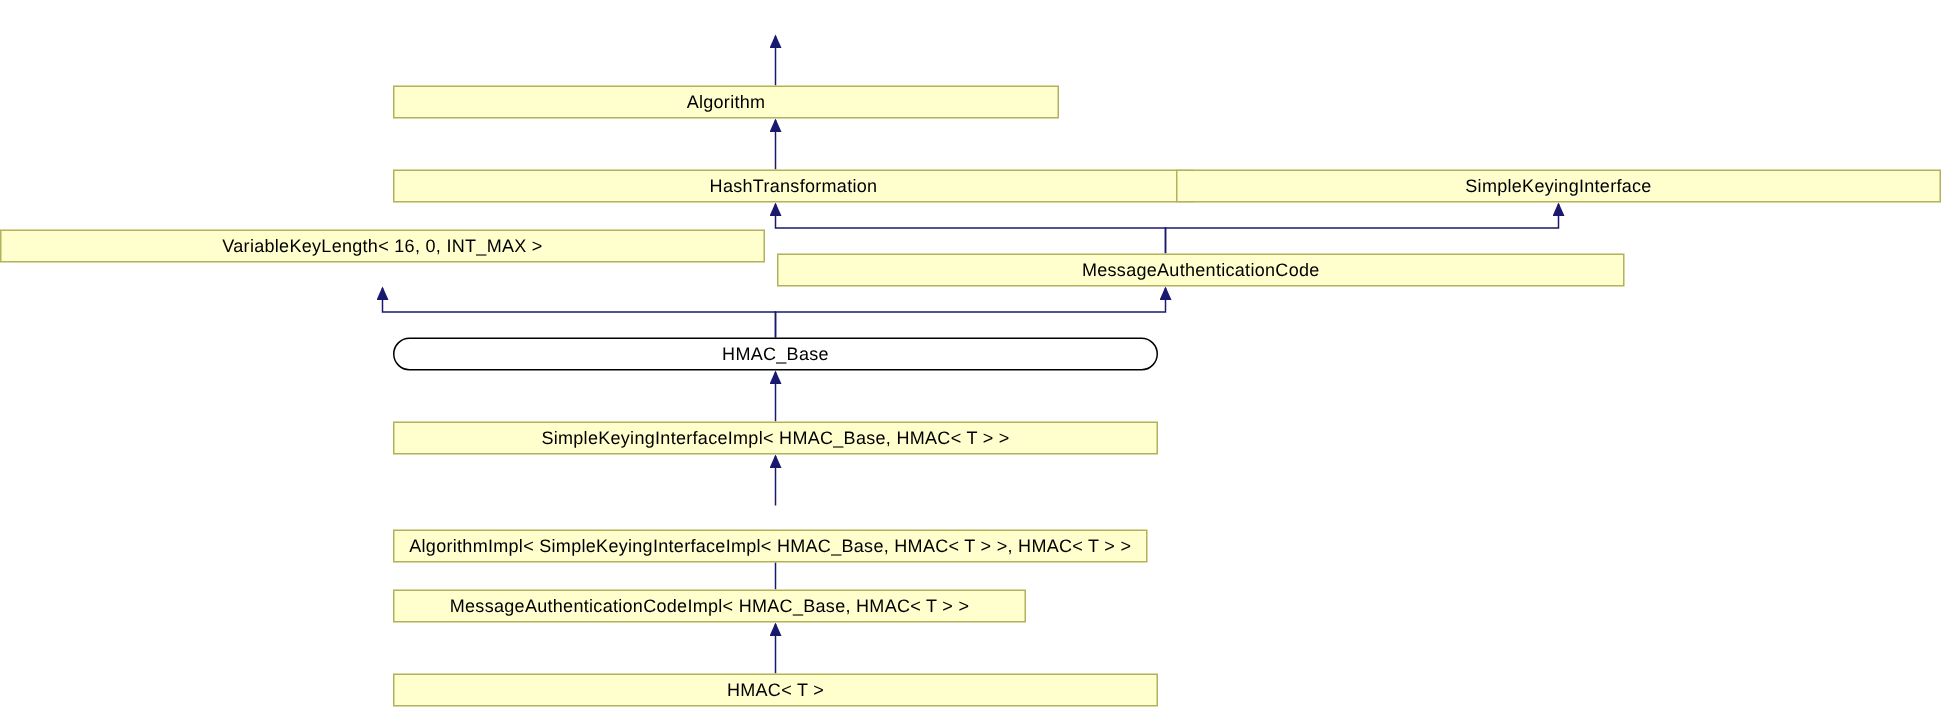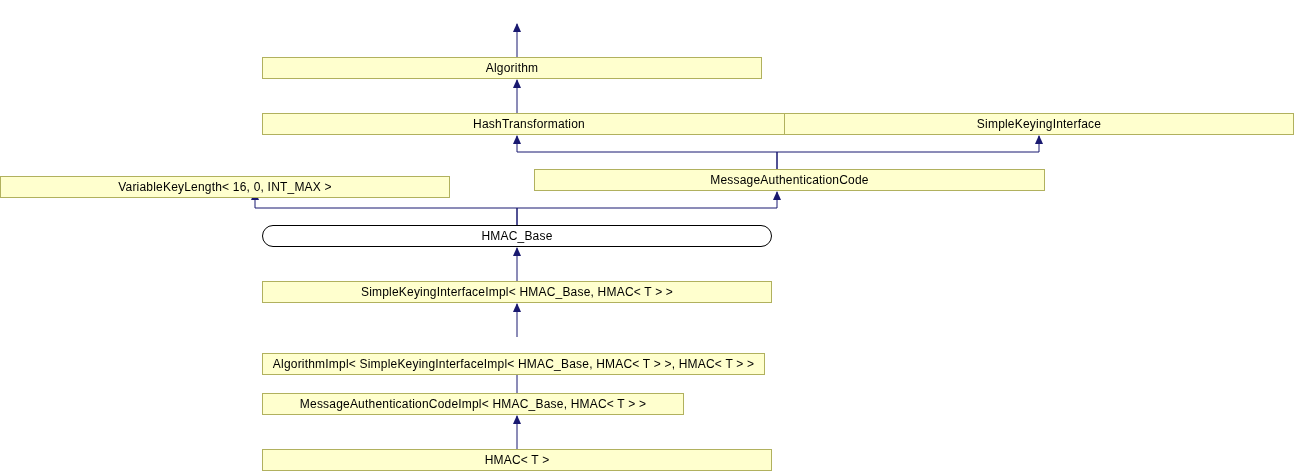--- a/index.html
+++ b/index.html
@@ -38,25 +38,25 @@
     overflow: hidden;
     cursor: pointer;
   }
   .node.current {
     background: var(--current-fill, #ffffff);
     border: 1px solid var(--current-border, #000000);
     cursor: default;
   }
   
   .n0  { left: 262px; top: 1px;   width: 510px; }
-  .n1  { left: 262px; top: 57px;  width: 500px; }
+  .n1  { left: 262px; top: 57px;  width: 444px; }
   .n2  { left: 262px; top: 113px; width: 534px; }
   .n3  { left: 784px; top: 113px; width: 510px; text-align: center; }
-  .n4  { left: 0px;   top: 176px; width: 450px; }
-  .n5  { left: 534px; top: 169px; width: 511px; }
+  .n4  { left: 0px;   top: 153px; width: 510px; }
+  .n5  { left: 518px; top: 169px; width: 565px; }
   .n6  { left: 262px; top: 225px; width: 510px; border-radius: 11px; }
   .n7  { left: 262px; top: 281px; width: 510px; }
   .n8  { left: 262px; top: 353px; width: 503px; }
   .n9  { left: 262px; top: 393px; width: 422px; }
   .n10 { left: 262px; top: 449px; width: 510px; }
 </style>
 </head>
 <body>
 
 <div class="diagram">

